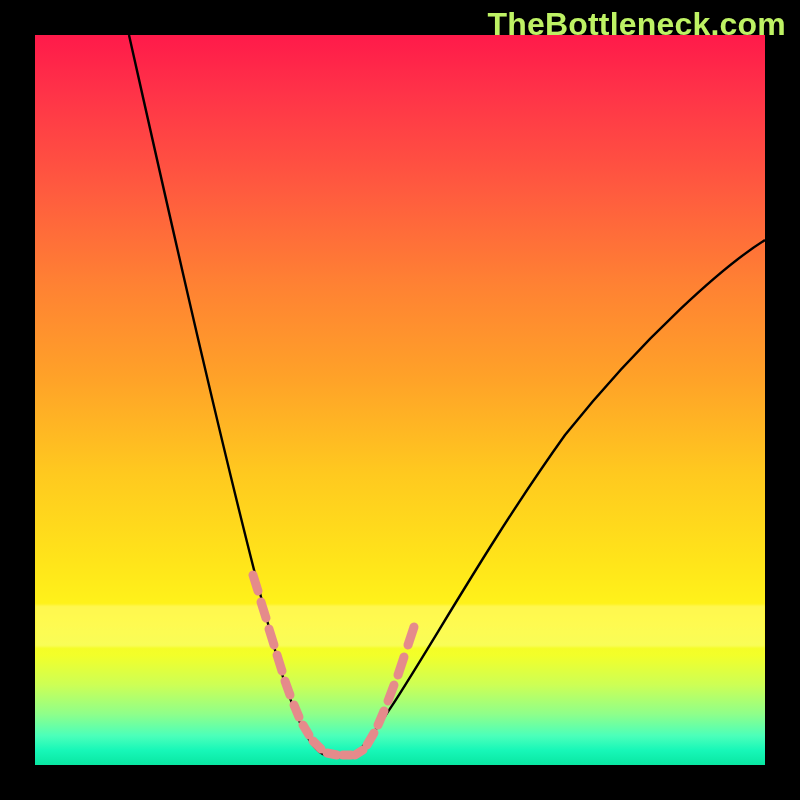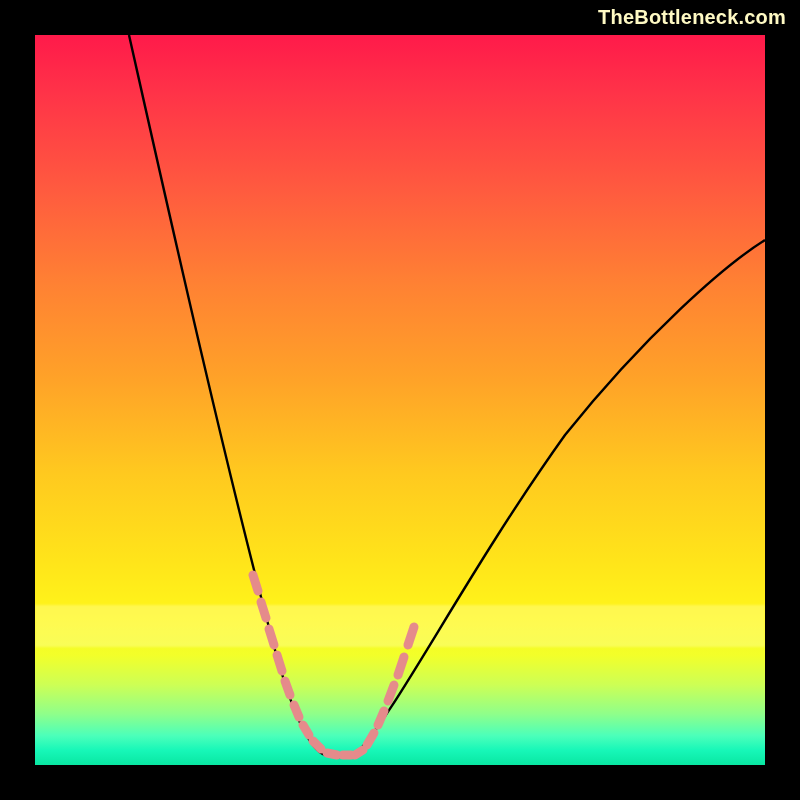--- a/index.html
+++ b/index.html
@@ -16,22 +16,22 @@
     top: 0;
     left: 0;
     width: 800px;
     height: 800px;
     background: #000;
   }
   .watermark {
     position: absolute;
     top: 6px;
     right: 14px;
-    color: #fef9c3;
-    font-size: 20px;
+    color: #bef264;
+    font-size: 32px;
     font-weight: 600;
     letter-spacing: 0.2px;
     user-select: none;
   }
   .plot {
     position: absolute;
     top: 35px;
     left: 35px;
     width: 730px;
     height: 730px;

